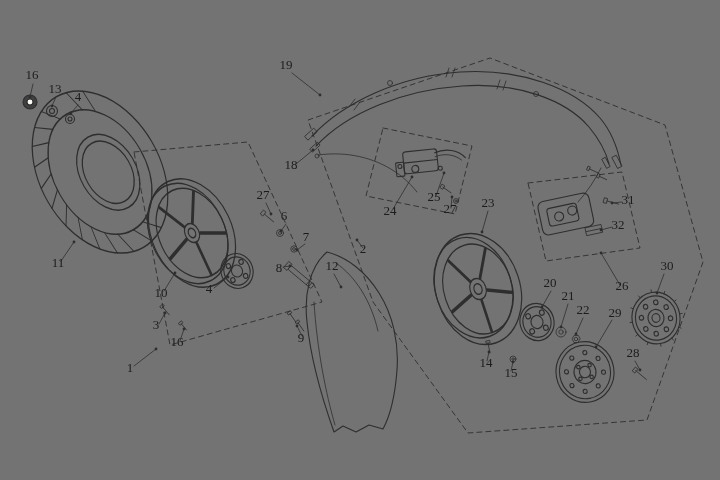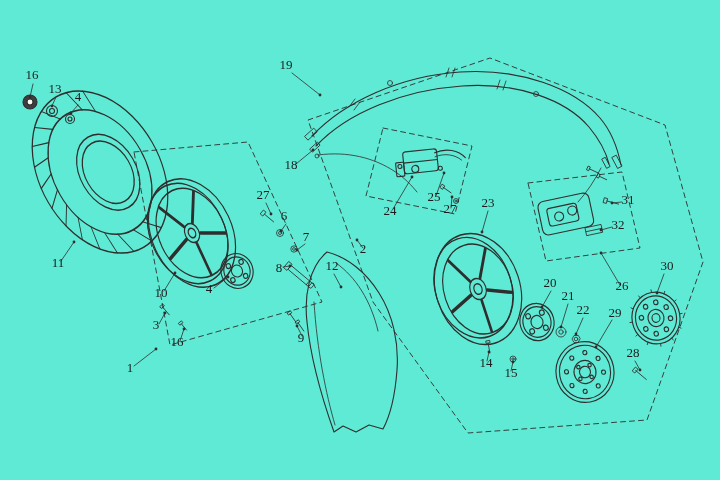--- a/index.html
+++ b/index.html
@@ -1,19 +1,19 @@
 <!DOCTYPE html>
 <html><head>
 <meta charset="utf-8">
 <style>
   html, body { margin: 0; padding: 0; background: #fafaf7; }
   .stage {
     position: relative;
     width: 720px; height: 480px;
-    background: #5eead4;
+    background: #737373;
     font-family: "Liberation Serif", serif;
     overflow: hidden;
   }
   svg { display: block; }
   .ink   { stroke: #2e2e2e; fill: none; stroke-width: 1.1; stroke-linecap: round; stroke-linejoin: round; }
   .thin  { stroke-width: 0.8; }
   .dash  { stroke-dasharray: 5 4; stroke-width: 0.9; }
   .leader{ stroke-width: 0.8; }
   .dot   { fill: #2e2e2e; stroke: none; }
   .dark  { fill: #3f3f3f; }

